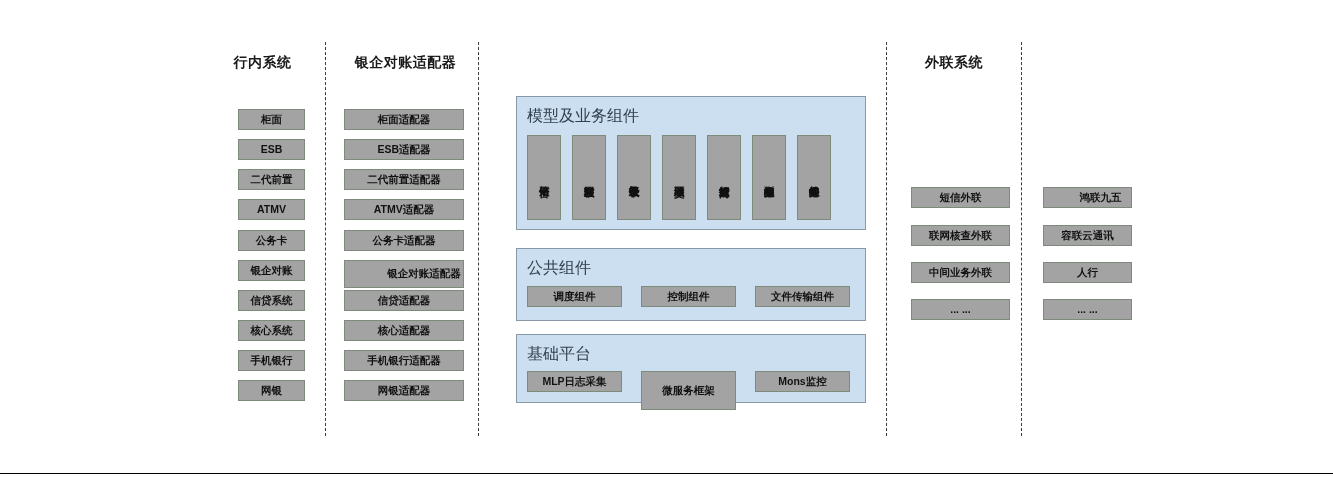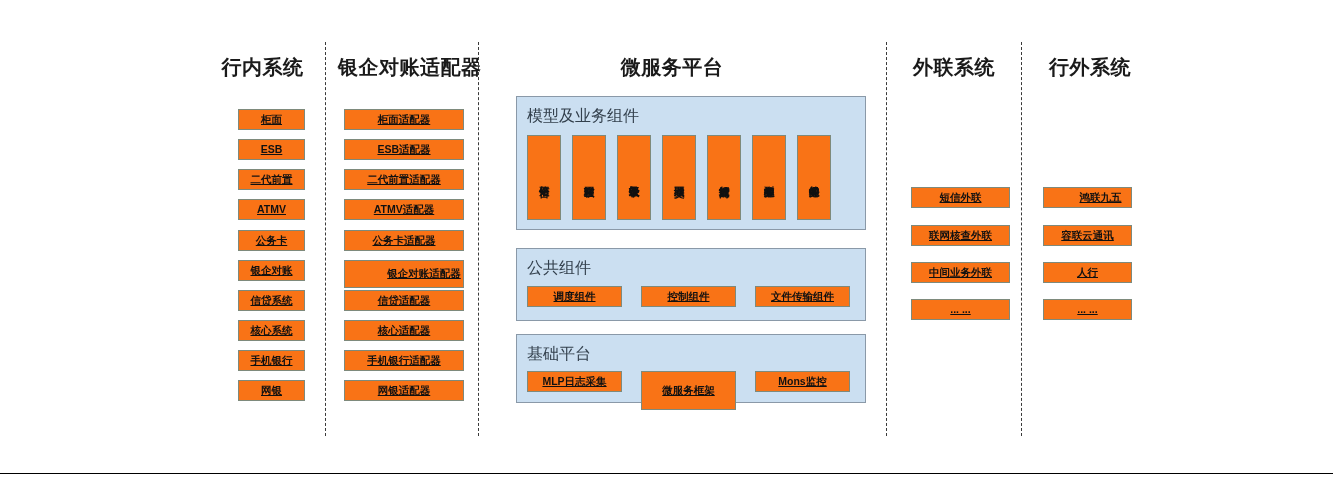--- a/index.html
+++ b/index.html
@@ -27,43 +27,42 @@
   
   .divider {
     position: absolute;
     width: 0;
     border-left: 1.5px dashed #3a3a3a;
   }
 
   
   .col-title {
     position: absolute;
-    font-size: 20px;
+    font-size: 14px;
     font-weight: bold;
     color: #1a1a1a;
     text-align: center;
     letter-spacing: 0.5px;
     white-space: nowrap;
   }
 
   
   .gbox {
     position: absolute;
-    background: #f97316;
+    background: #a3a3a3;
     border: 1px solid #7e8a7c;
     box-sizing: border-box;
     font-size: 10.5px;
     color: #111111;
     font-weight: bold;
     display: flex;
     align-items: center;
     justify-content: center;
     text-align: center;
     line-height: 1.1;
-    text-decoration: underline;
   }
 
   
   .gbox.vert {
     writing-mode: vertical-rl;
     text-orientation: upright;
     letter-spacing: 0px;
     font-size: 10.5px;
     padding: 2px 0;
   }
@@ -98,25 +97,23 @@
 
   <div class="divider" style="left:325px; top:42px; height:394px;"></div>
   <div class="divider" style="left:478px; top:42px; height:394px;"></div>
   <div class="divider" style="left:886px; top:42px; height:394px;"></div>
   <div class="divider" style="left:1021px; top:42px; height:394px;"></div>
 
   <div class="col-title" style="left:200px; top:54px; width:125px;">行内系统</div>
 
   <div class="col-title" style="left:338px; top:54px; width:135px;">银企对账适配器</div>
 
-  <div class="col-title" style="left:592px; top:54px; width:160px;">微服务平台</div>
 
   <div class="col-title" style="left:890px; top:54px; width:128px;">外联系统</div>
 
-  <div class="col-title" style="left:1026px; top:54px; width:128px;">行外系统</div>
 
   <div class="gbox" style="left:238px; top:109px; width:67px; height:21px;">柜面</div>
   <div class="gbox" style="left:238px; top:139px; width:67px; height:21px;">ESB</div>
   <div class="gbox" style="left:238px; top:169px; width:67px; height:21px;">二代前置</div>
   <div class="gbox" style="left:238px; top:199px; width:67px; height:21px;">ATMV</div>
   <div class="gbox" style="left:238px; top:230px; width:67px; height:21px;">公务卡</div>
   <div class="gbox" style="left:238px; top:260px; width:67px; height:21px;">银企对账</div>
   <div class="gbox" style="left:238px; top:290px; width:67px; height:21px;">信贷系统</div>
   <div class="gbox" style="left:238px; top:320px; width:67px; height:21px;">核心系统</div>
   <div class="gbox" style="left:238px; top:350px; width:67px; height:21px;">手机银行</div>

